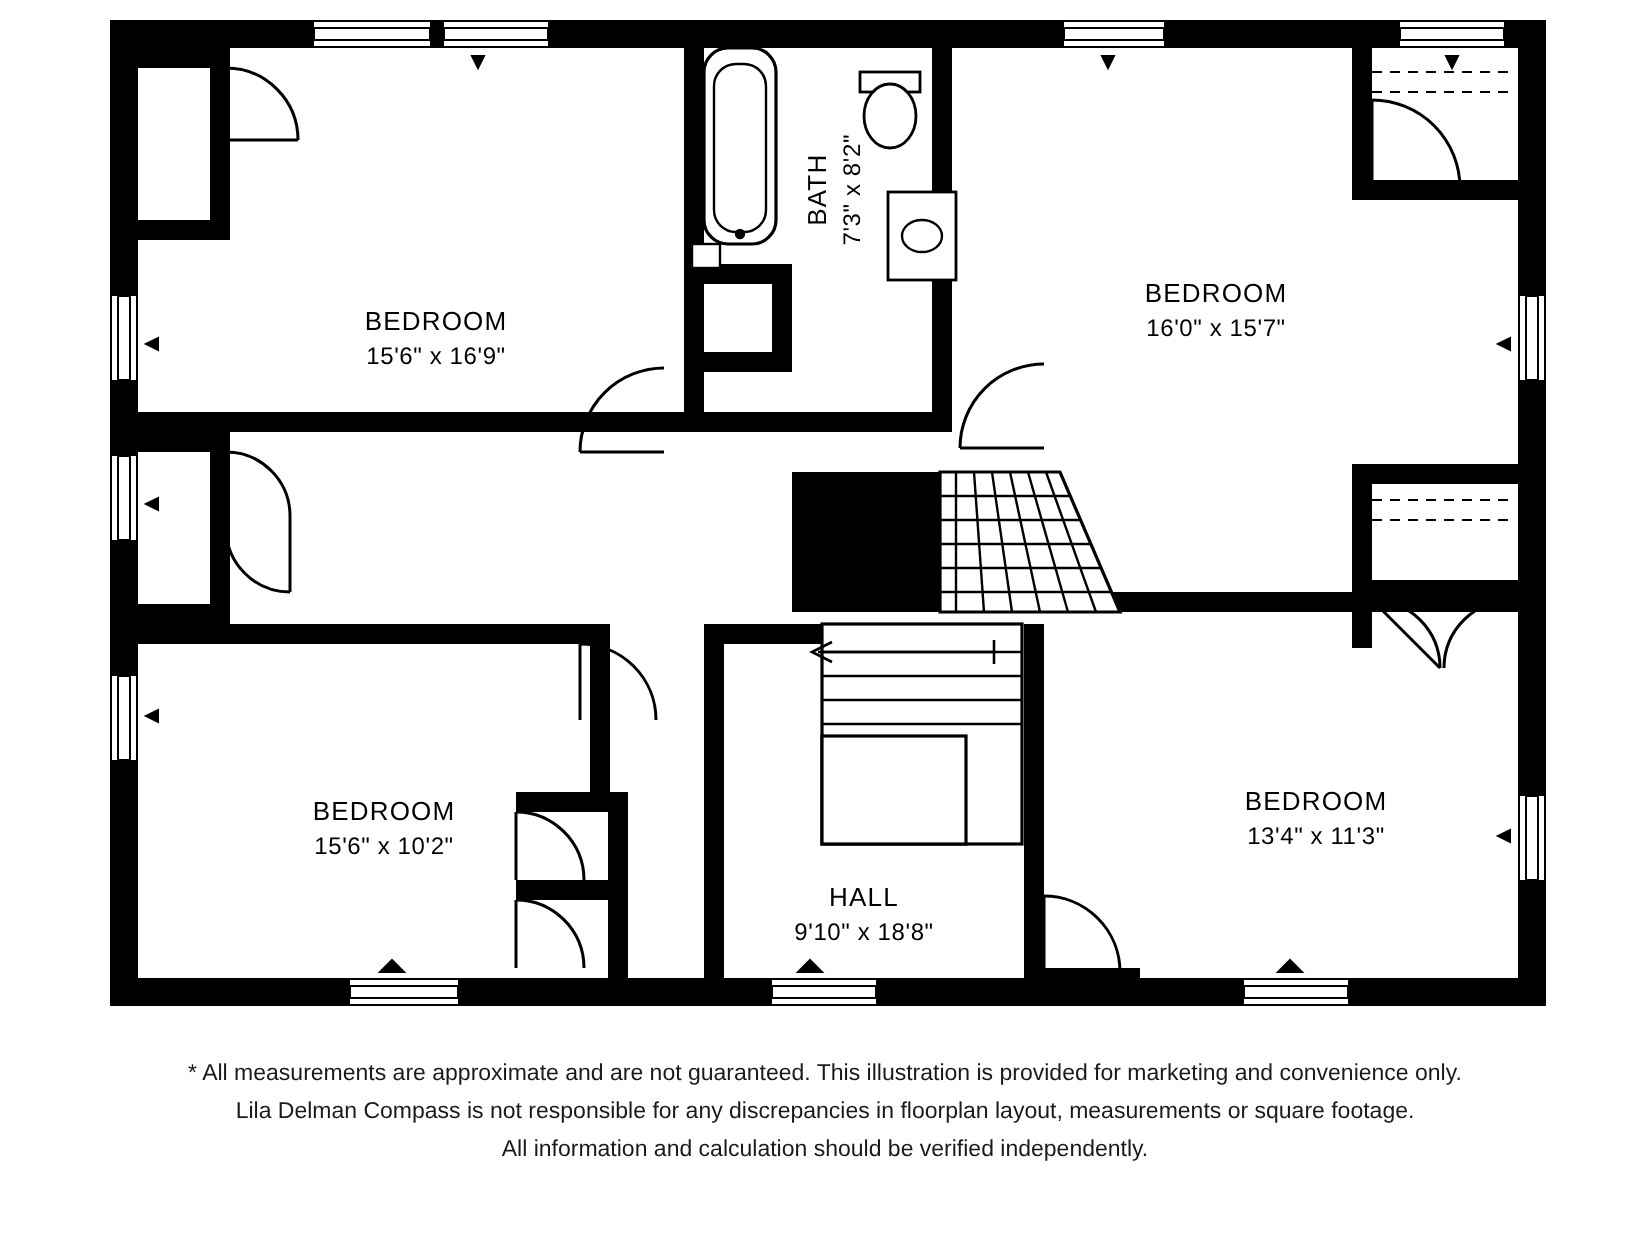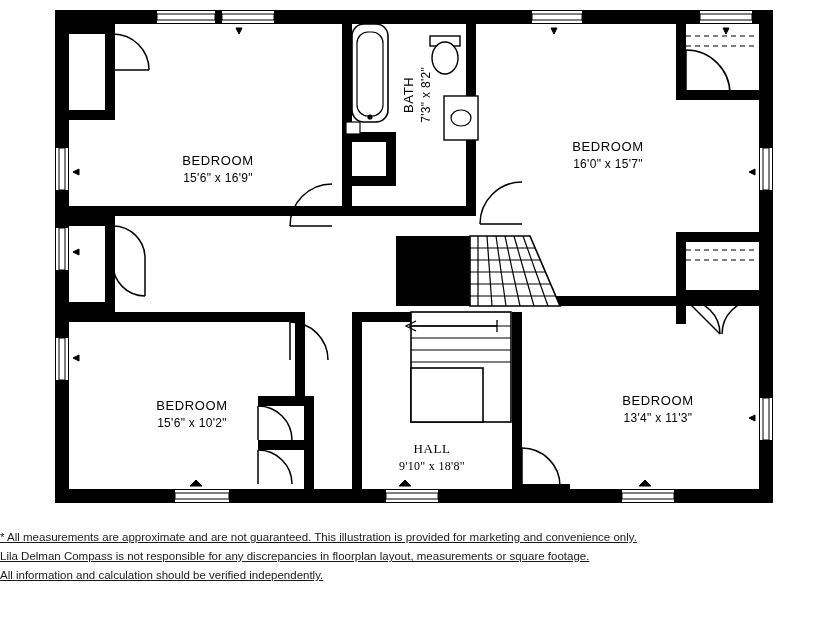--- a/index.html
+++ b/index.html
@@ -41,23 +41,22 @@
     letter-spacing: 0.3px;
   }
   .room-label.rot {
     transform-origin: 50% 50%;
   }
   #disclaimer {
     position: absolute;
     left: 0;
     top: 528px;
     width: 825px;
-    text-align: left;
+    text-align: center;
     color: #1a1a1a;
-    text-decoration: underline;
   }
   #disclaimer div {
     font-size: 11.5px;
     line-height: 19px;
     font-family: "Liberation Sans", sans-serif;
   }
 </style>
 </head>
 <body>
 
@@ -266,21 +265,21 @@
 <div class="room-label" style="left:508px; top:138px; width:200px;">
   <span class="name">BEDROOM</span>
   <span class="dims">16'0" x 15'7"</span>
 </div>
 
 <div class="room-label" style="left:92px; top:397px; width:200px;">
   <span class="name">BEDROOM</span>
   <span class="dims">15'6" x 10'2"</span>
 </div>
 
-<div class="room-label" style="left:332px; top:440px; width:200px;font-family:Liberation Serif, serif;">
+<div class="room-label" style="left:332px; top:440px; width:200px;">
   <span class="name">HALL</span>
   <span class="dims">9'10" x 18'8"</span>
 </div>
 
 <div class="room-label" style="left:558px; top:392px; width:200px;">
   <span class="name">BEDROOM</span>
   <span class="dims">13'4" x 11'3"</span>
 </div>
 
 <div id="disclaimer">

